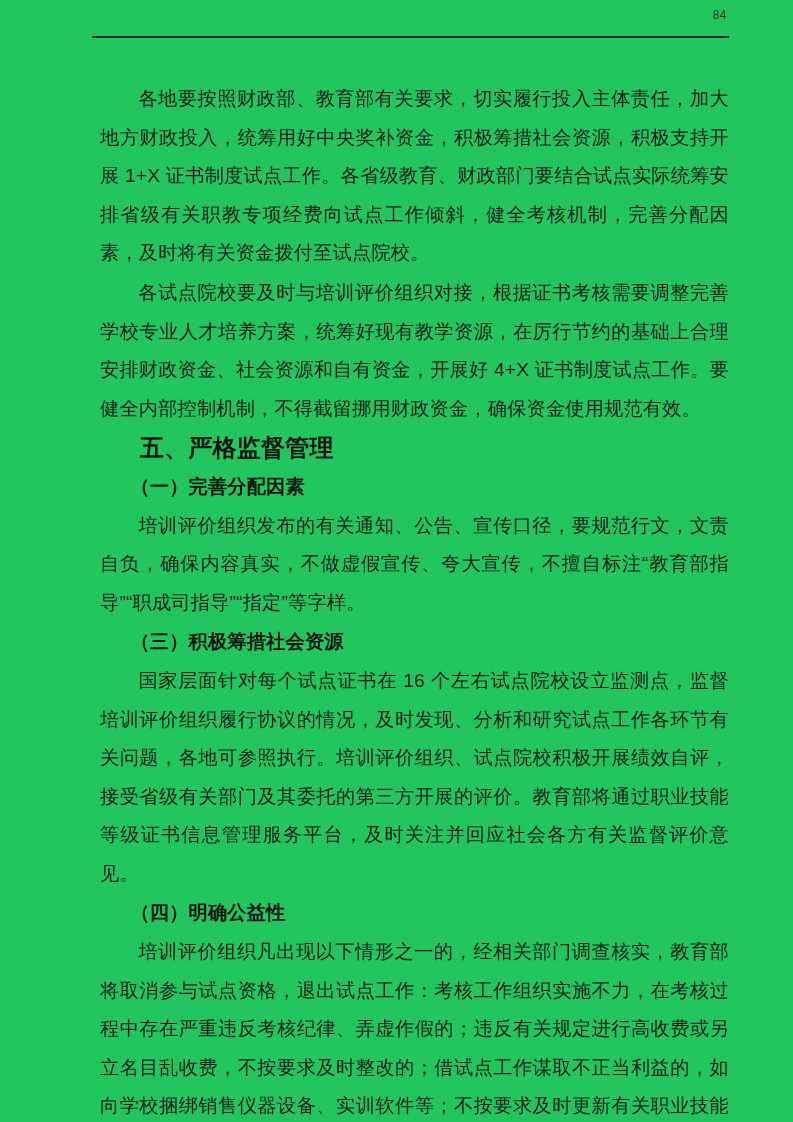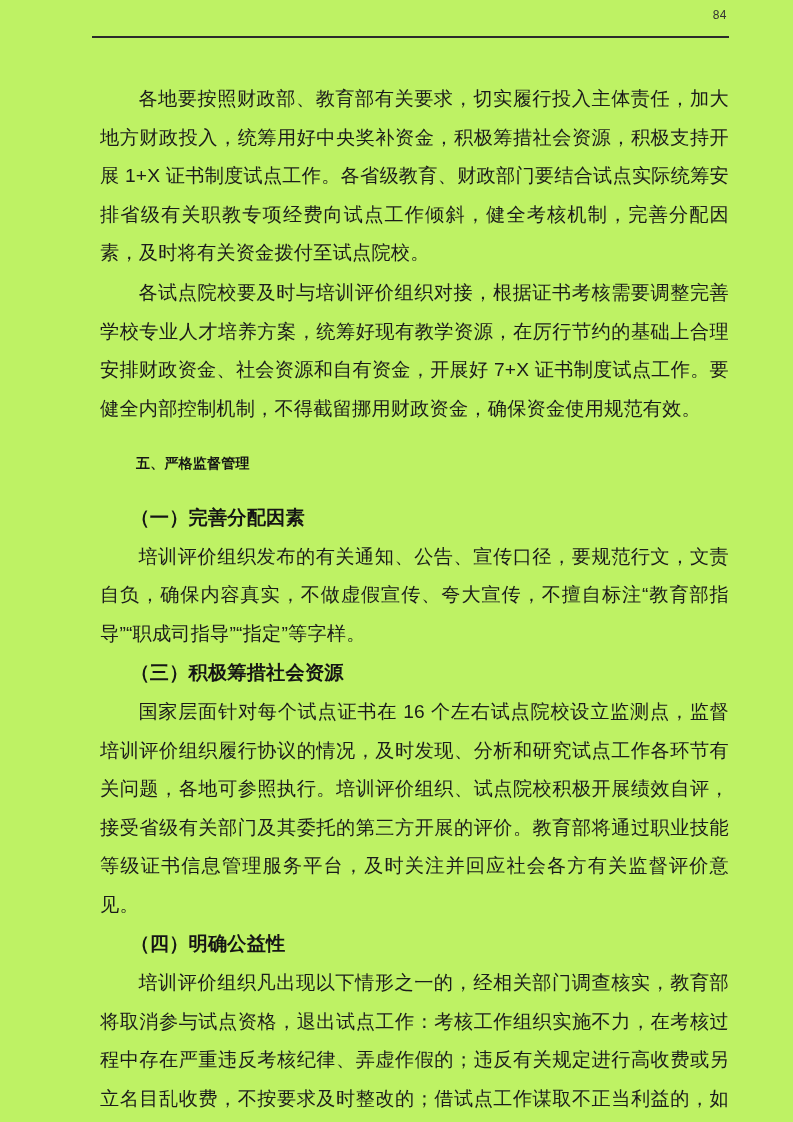--- a/index.html
+++ b/index.html
@@ -11,21 +11,21 @@
     width: 793px;
     height: 1122px;
     font-family: "Liberation Sans", "DejaVu Sans", sans-serif;
     color: #1b1b1b;
     position: relative;
     overflow: hidden;
   }
   .page {
     position: absolute;
     inset: 0;
-    background: #bef264;
+    background: #22c55e;
   }
   .page-number {
     position: absolute;
     top: 8px;
     right: 66px;
     font-size: 12px;
     color: #333;
     letter-spacing: 0.5px;
   }
   .header-rule {
@@ -46,22 +46,22 @@
     margin: 0 0 1px 8px;
     font-size: 19.2px;
     line-height: 38.6px;
     text-align: justify;
     text-justify: inter-ideograph;
     text-indent: 2em;
     color: #1b1b1b;
     letter-spacing: 0.2px;
   }
   p.heading {
-    margin: 16px;
-    font-size: 14px;
+    margin: 0;
+    font-size: 24px;
     line-height: 38.6px;
     text-indent: 2em;
     font-weight: 700;
     color: #151515;
     letter-spacing: 0.2px;
   }
   p.subheading {
     margin: 0;
     font-size: 19.2px;
     line-height: 38.6px;
@@ -75,21 +75,21 @@
 <body>
 
 <div class="page">
 
   <div class="page-number">84</div>
 
   <div class="header-rule"></div>
 
   <div class="content">
     <p class="para">各地要按照财政部、教育部有关要求，切实履行投入主体责任，加大地方财政投入，统筹用好中央奖补资金，积极筹措社会资源，积极支持开展 1+X 证书制度试点工作。各省级教育、财政部门要结合试点实际统筹安排省级有关职教专项经费向试点工作倾斜，健全考核机制，完善分配因素，及时将有关资金拨付至试点院校。</p>
-    <p class="para">各试点院校要及时与培训评价组织对接，根据证书考核需要调整完善学校专业人才培养方案，统筹好现有教学资源，在厉行节约的基础上合理安排财政资金、社会资源和自有资金，开展好 7+X 证书制度试点工作。要健全内部控制机制，不得截留挪用财政资金，确保资金使用规范有效。</p>
+    <p class="para">各试点院校要及时与培训评价组织对接，根据证书考核需要调整完善学校专业人才培养方案，统筹好现有教学资源，在厉行节约的基础上合理安排财政资金、社会资源和自有资金，开展好 4+X 证书制度试点工作。要健全内部控制机制，不得截留挪用财政资金，确保资金使用规范有效。</p>
     <p class="heading">五、严格监督管理</p>
     <p class="subheading">（一）完善分配因素</p>
     <p class="para">培训评价组织发布的有关通知、公告、宣传口径，要规范行文，文责自负，确保内容真实，不做虚假宣传、夸大宣传，不擅自标注“教育部指导”“职成司指导”“指定”等字样。</p>
     <p class="subheading">（三）积极筹措社会资源</p>
     <p class="para">国家层面针对每个试点证书在 16 个左右试点院校设立监测点，监督培训评价组织履行协议的情况，及时发现、分析和研究试点工作各环节有关问题，各地可参照执行。培训评价组织、试点院校积极开展绩效自评，接受省级有关部门及其委托的第三方开展的评价。教育部将通过职业技能等级证书信息管理服务平台，及时关注并回应社会各方有关监督评价意见。</p>
     <p class="subheading">（四）明确公益性</p>
     <p class="para">培训评价组织凡出现以下情形之一的，经相关部门调查核实，教育部将取消参与试点资格，退出试点工作：考核工作组织实施不力，在考核过程中存在严重违反考核纪律、弄虚作假的；违反有关规定进行高收费或另立名目乱收费，不按要求及时整改的；借试点工作谋取不正当利益的，如向学校捆绑销售仪器设备、实训软件等；不按要求及时更新有关职业技能等级标准、教材、考核题库的；针对通过证书信息管理服务平台等渠道反映集中的其他问题，不按要求及时整改的；存在其他违纪违规情况的。</p>
   </div>
 
 </div>

